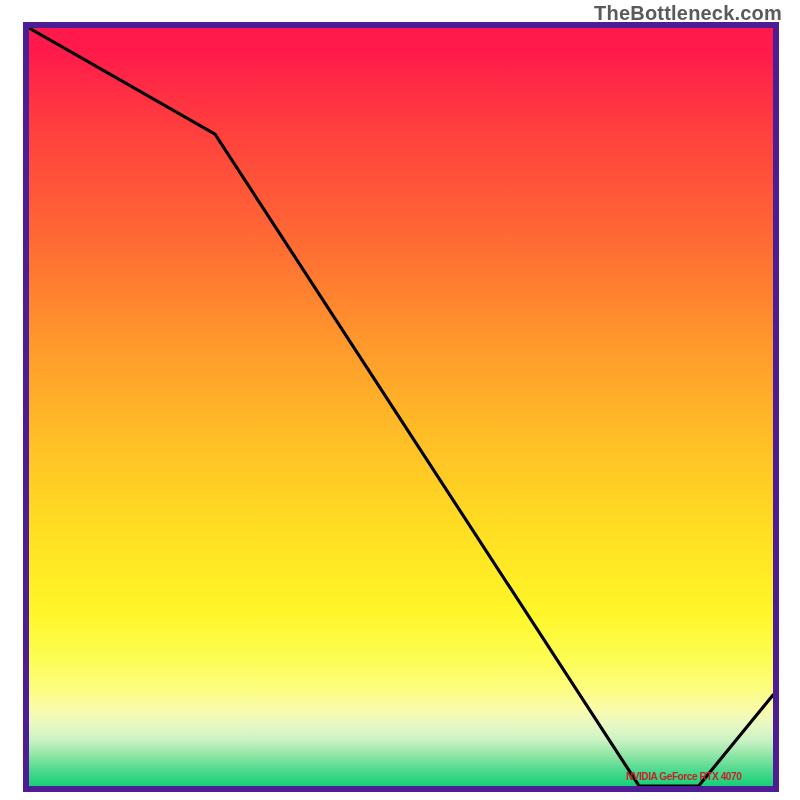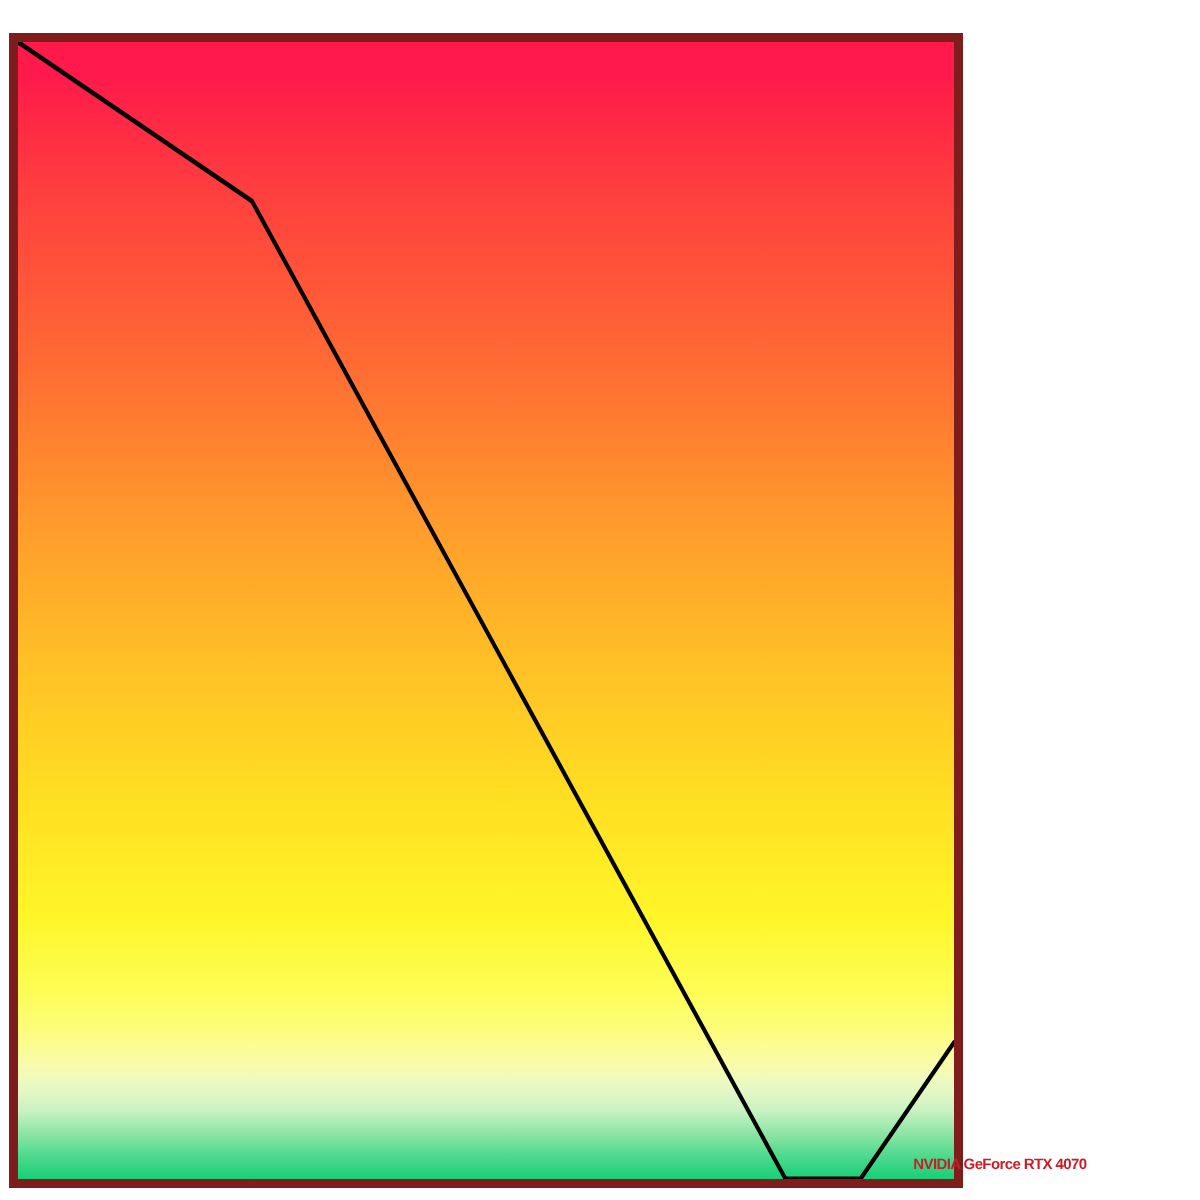--- a/index.html
+++ b/index.html
@@ -20,26 +20,26 @@
     position: absolute;
     top: 2px;
     right: 18px;
     font-size: 20px;
     font-weight: bold;
     color: #5a5a5a;
     letter-spacing: 0.2px;
   }
   .plot-frame {
     position: absolute;
-    left: 6px;
+    left: 23px;
     top: 22px;
-    width: 636px;
+    width: 756px;
     height: 770px;
     box-sizing: border-box;
-    border: 6px solid #7f1d1d;
+    border: 6px solid #4c1d95;
   }
   .grad {
     position: absolute;
     left: 0; top: 0; right: 0; bottom: 0;
     background: linear-gradient(
       to bottom,
       #ff1a4b 0%,
       #ff1a4b 3%,
       #ff3b3f 12%,
       #ff6a34 28%,
@@ -69,20 +69,21 @@
     color: #c81e28;
     white-space: nowrap;
     letter-spacing: -0.4px;
   }
 </style>
 </head>
 <body>
 
 <div class="wrap">
 
+  <div class="watermark">TheBottleneck.com</div>
 
   <div class="plot-frame">
     <div class="grad"></div>
 
     <svg class="lines" viewBox="0 0 758 758" preserveAspectRatio="none">
       <polyline id="series-path" fill="none" stroke="#000" stroke-width="3.2" stroke-linejoin="round" stroke-linecap="round" points="0.0,0.0 189.5,106.1 621.6,758.0 682.2,758.0 758.0,667.0"></polyline>
     </svg>
 
     <div class="x-label" id="xlabel" style="bottom: 4px; left: 596.88px;">NVIDIA GeForce RTX 4070</div>
   </div>

